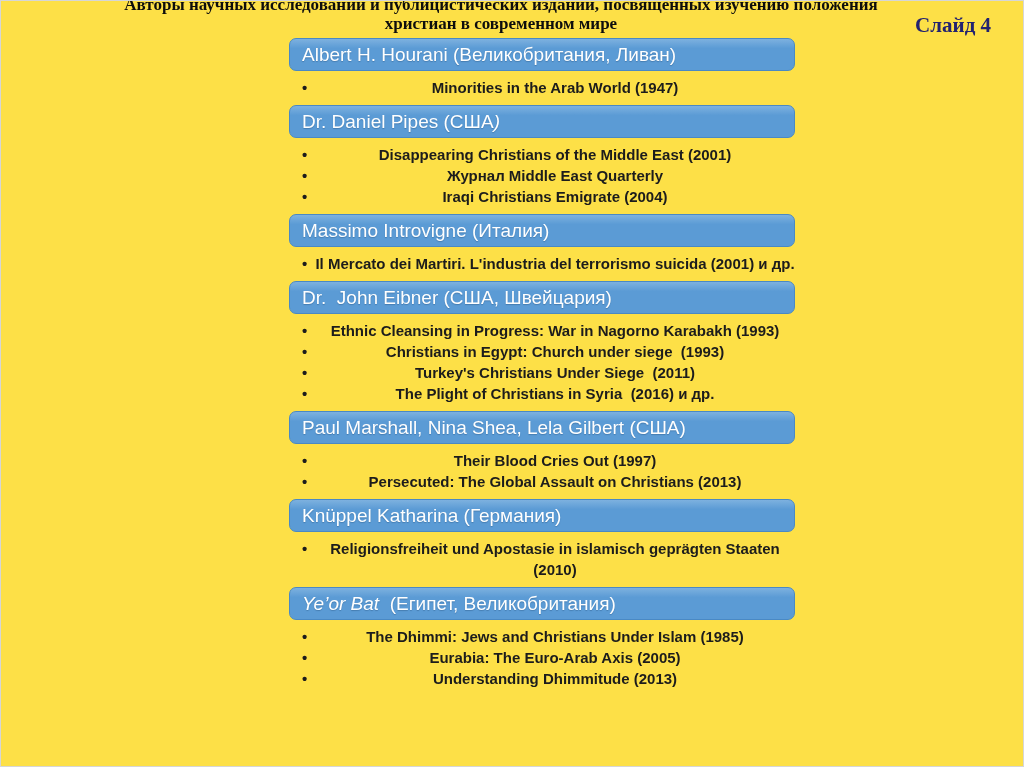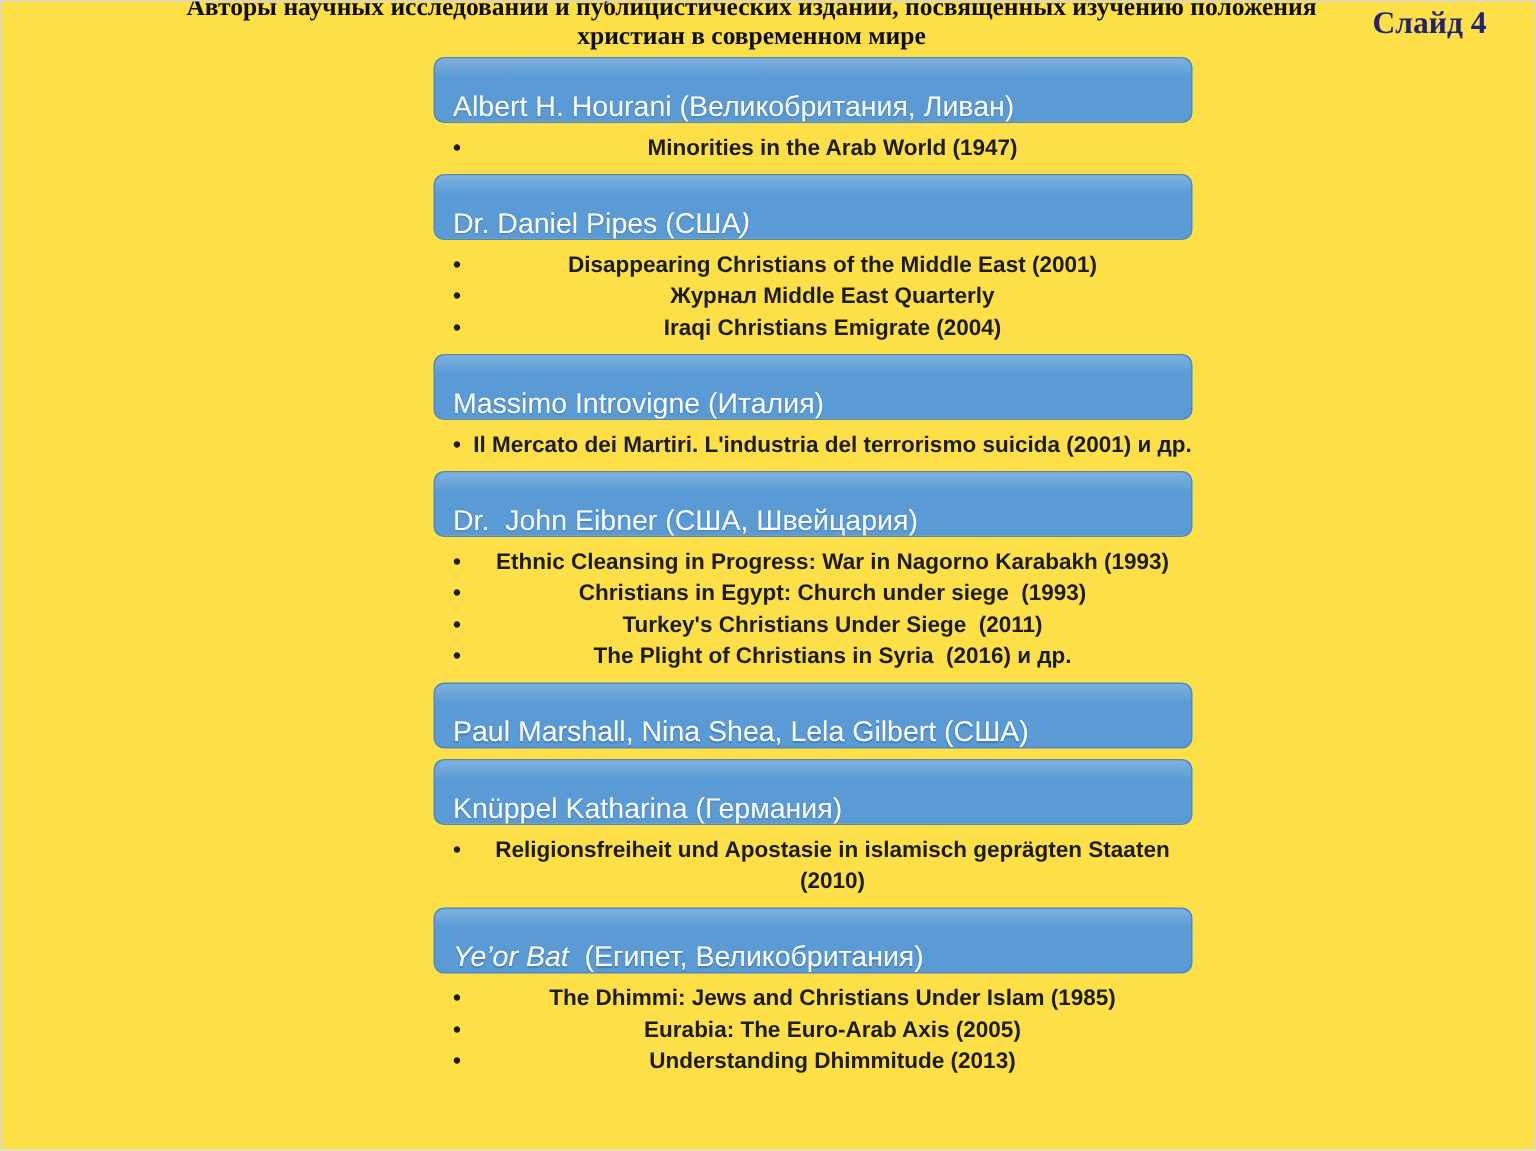--- a/index.html
+++ b/index.html
@@ -24,21 +24,21 @@
     text-align: center;
     font-family: "Liberation Serif", serif;
     font-weight: bold;
     font-size: 17px;
     line-height: 19px;
     color: #0d0d0d;
   }
 
   .slide-label {
     position: absolute;
-    top: 2px;
+    top: 12px;
     right: 32px;
     font-family: "Liberation Serif", serif;
     font-weight: bold;
     font-size: 21px;
     color: #222270;
   }
 
   
   .content-column {
     position: absolute;
@@ -51,21 +51,21 @@
 
   .author-bar {
     box-sizing: border-box;
     height: 33px;
     border-radius: 7px;
     border: 1px solid #4a89c4;
     background: linear-gradient(to bottom, #7db1df 0%, #5b9bd5 30%, #5b9bd5 100%);
     color: #ffffff;
     font-size: 19px;
     line-height: 23px;
-    padding: 21px 12px;
+    padding: 4px 12px;
     margin-bottom: 6px;
     text-shadow: 0 1px 1px rgba(30, 70, 110, 0.35);
     overflow: hidden;
     white-space: nowrap;
   }
   .author-bar span { white-space: pre; }
   .author-bar span.b { font-weight: normal; }
   .author-bar span.i { font-style: italic; }
 
   .publication-list {
@@ -133,20 +133,24 @@
     <ul class="publication-list">
           <li>Ethnic Cleansing in Progress: War in Nagorno Karabakh (1993)</li>
           <li>Christians in Egypt: Church under siege  (1993)</li>
           <li>Turkey's Christians Under Siege  (2011)</li>
           <li>The Plight of Christians in Syria  (2016) и др.</li>
         </ul>
   </div>
 
   <div class="author-section">
     <div class="author-bar"><span class="b">Paul Marshall, Nina Shea, Lela Gilbert </span><span>(США)</span></div>
+    <ul class="publication-list">
+          <li>Their Blood Cries Out (1997)</li>
+          <li>Persecuted: The Global Assault on Christians (2013)</li>
+        </ul>
   </div>
 
   <div class="author-section">
     <div class="author-bar"><span>Knüppel Katharina (Германия)</span></div>
     <ul class="publication-list">
           <li>Religionsfreiheit und Apostasie in islamisch geprägten Staaten (2010)</li>
         </ul>
   </div>
 
   <div class="author-section">

